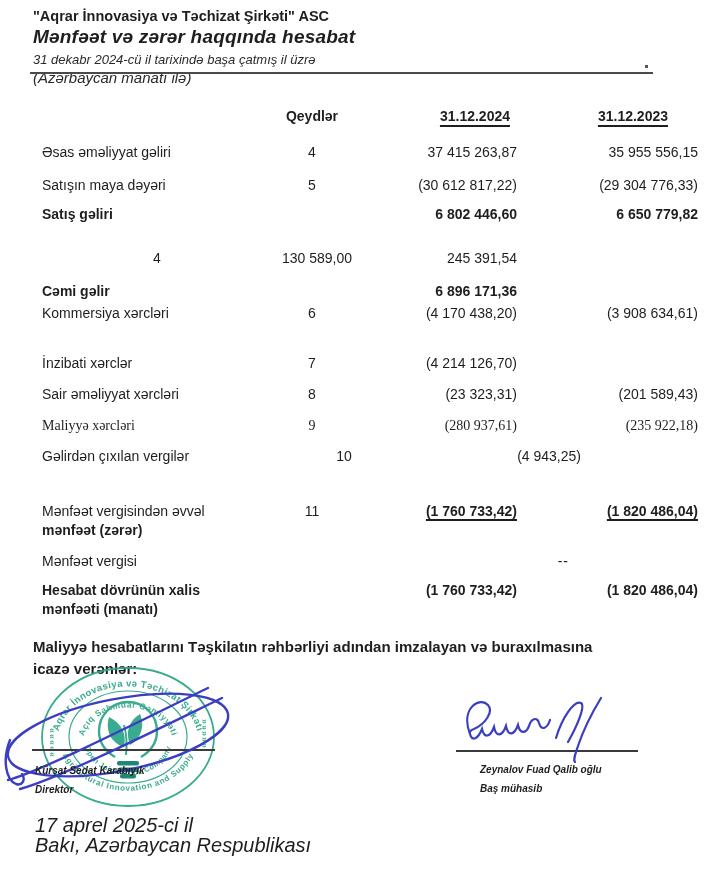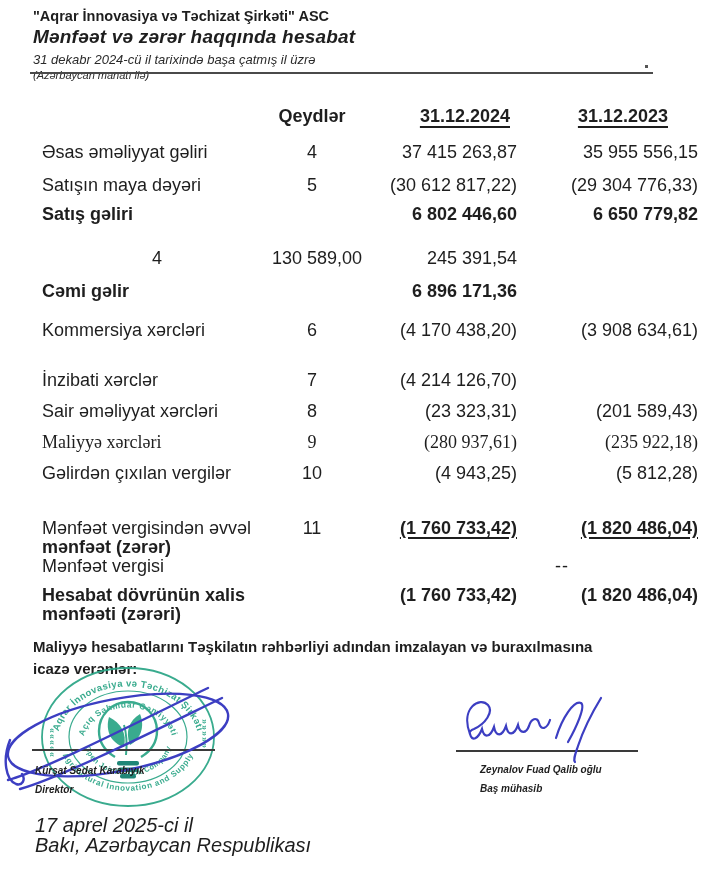--- a/index.html
+++ b/index.html
@@ -6,25 +6,25 @@
   .page{
     position:relative;width:705px;height:879px;background:#ffffff;
     font-family:"Liberation Sans",sans-serif;color:#1e1e1e;overflow:hidden;
     margin:0 auto;
   }
   
   .hdr{position:absolute;left:33px;top:8px;}
   .hdr .company{font-size:14.5px;font-weight:700;}
   .hdr .title{font-size:19px;font-weight:700;font-style:italic;margin-top:2px;letter-spacing:.2px;}
   .hdr .period{font-size:13px;font-style:italic;margin-top:4px;color:#2a2a2a;}
-  .hdr .currency{font-size:11px;font-style:italic;margin-top:2px;color:#2a2a2a;}
+  .hdr .currency{font-size:15px;font-style:italic;margin-top:2px;color:#2a2a2a;}
   .hdr-rule{position:absolute;left:30px;top:72px;width:623px;height:2px;background:#4a4a4a;}
   .hdr-dot{position:absolute;left:645px;top:65px;width:3px;height:3px;background:#555;}
   
-  .pltable{position:absolute;left:42px;top:107px;width:656px;font-size:18px;}
+  .pltable{position:absolute;left:42px;top:107px;width:656px;font-size:14px;}
   .trow{display:grid;grid-template-columns:230px 80px 165px 181px;line-height:19px;}
   .c-note{text-align:center;}
   .c-v{text-align:right;white-space:nowrap;}
   .thead .c-note{font-weight:700;}
   .thead .c-v{font-weight:700;text-decoration:underline;text-underline-offset:4px;text-decoration-thickness:1.5px;}
   .thead .h2024{padding-right:7px;}
   .thead .h2023{padding-right:30px;}
   .b{font-weight:700;}
   .u{text-decoration:underline;text-underline-offset:3px;text-decoration-thickness:2px;}
   .dash{padding-right:14px;letter-spacing:1px;}
@@ -93,21 +93,21 @@
           <div class="c-v">130 589,00</div>
           <div class="c-v">245 391,54</div>
         </div>
         <div class="trow" style="margin-top: 14px;">
           <div class="c-label">
             <div class="b">Cəmi gəlir</div>
           </div>
           <div class="c-note"></div>
           <div class="c-v b">6 896 171,36</div>
         </div>
-        <div class="trow" style="margin-top: 20px;">
+        <div class="trow" style="margin-top: 3px;">
           <div class="c-label">
             <div>Kommersiya xərcləri</div>
           </div>
           <div class="c-note">6</div>
           <div class="c-v">(4 170 438,20)</div>
           <div class="c-v">(3 908 634,61)</div>
         </div>
         <div class="trow" style="margin-top: 31px;">
           <div class="c-label">
             <div>İnzibati xərclər</div>
@@ -124,49 +124,49 @@
           <div class="c-v">(201 589,43)</div>
         </div>
         <div class="trow" style="margin-top: 12px; font-family: Liberation Serif, serif;">
           <div class="c-label">
             <div>Maliyyə xərcləri</div>
           </div>
           <div class="c-note">9</div>
           <div class="c-v">(280 937,61)</div>
           <div class="c-v">(235 922,18)</div>
         </div>
-        <div class="trow" style="margin-top: 12px;">
+        <div class="trow" style="margin-top: 12px; gap: 32px;">
           <div class="c-label">
             <div>Gəlirdən çıxılan vergilər</div>
           </div>
           <div class="c-note">10</div>
           <div class="c-v">(4 943,25)</div>
           <div class="c-v">(5 812,28)</div>
         </div>
         <div class="trow" style="margin-top: 36px;">
           <div class="c-label">
             <div>Mənfəət vergisindən əvvəl</div>
             <div class="b">mənfəət (zərər)</div>
           </div>
           <div class="c-note">11</div>
           <div class="c-v b u">(1 760 733,42)</div>
           <div class="c-v b u">(1 820 486,04)</div>
         </div>
-        <div class="trow" style="margin-top: 0px; gap: 33px;">
+        <div class="trow" style="margin-top: 12px; gap: 33px;">
           <div class="c-label">
             <div>Mənfəət vergisi</div>
           </div>
           <div class="c-note"></div>
           <div class="c-v dash">--</div>
           <div class="c-v dash">--</div>
         </div>
         <div class="trow" style="margin-top: 10px;">
           <div class="c-label">
             <div class="b">Hesabat dövrünün xalis</div>
-            <div class="b">mənfəəti (zərəri)</div>
+            <div class="b">mənfəəti (manatı)</div>
           </div>
           <div class="c-note"></div>
           <div class="c-v b">(1 760 733,42)</div>
           <div class="c-v b">(1 820 486,04)</div>
         </div>
       </div>
   </div>
 
   <div class="signoff">Maliyyə hesabatlarını Təşkilatın rəhbərliyi adından imzalayan və buraxılmasına icazə verənlər:</div>
 

